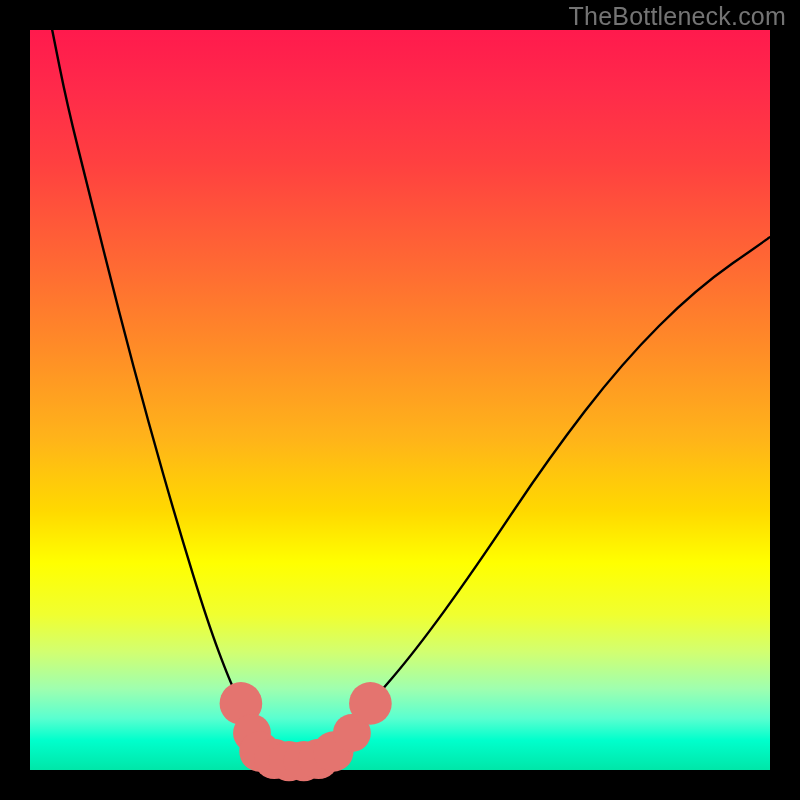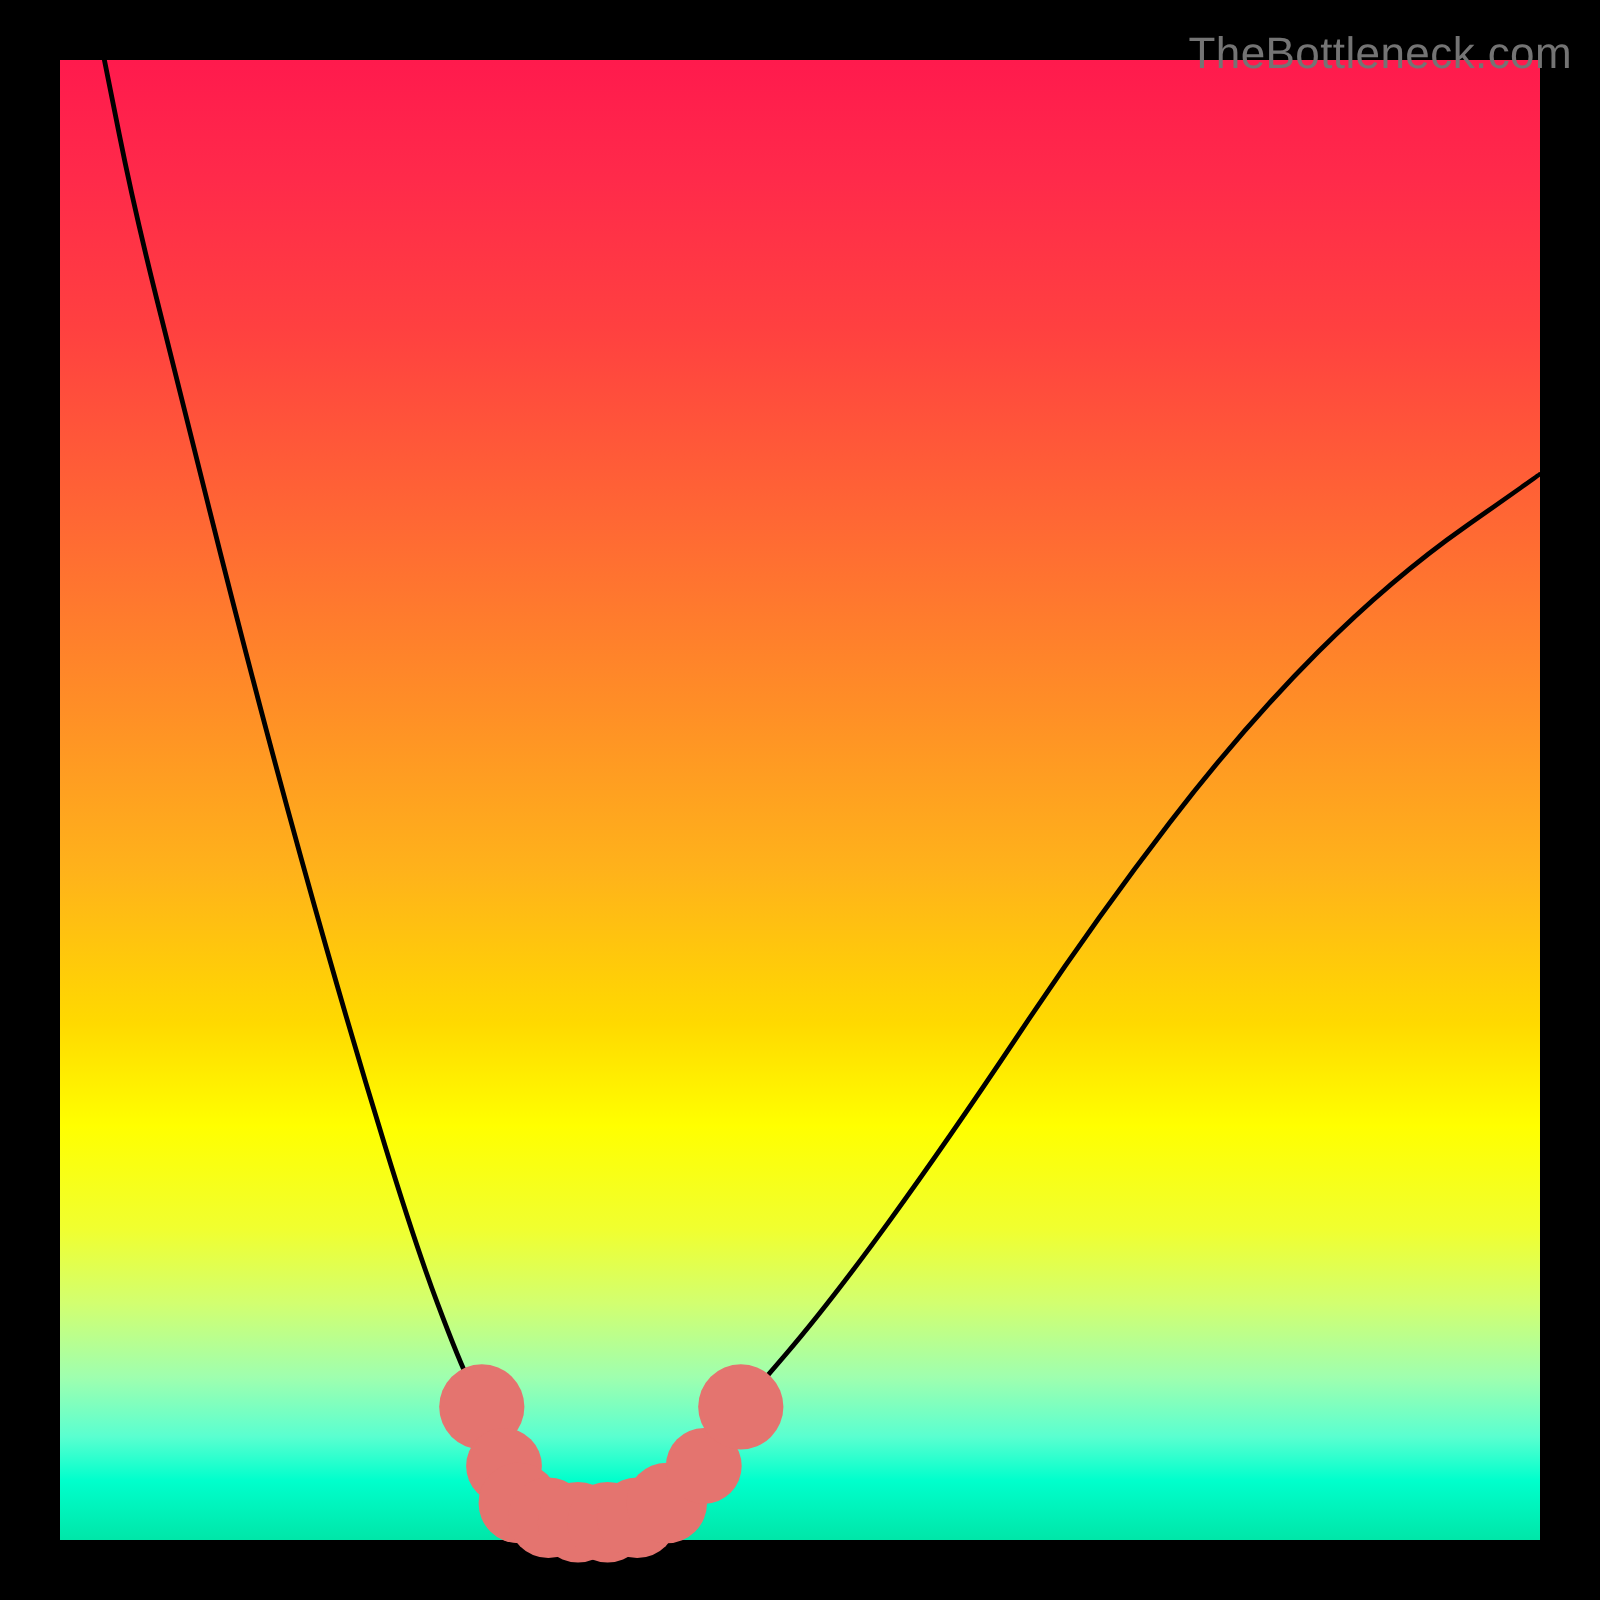--- a/index.html
+++ b/index.html
@@ -36,24 +36,24 @@
       #ffff00 72%,
       #f0ff30 79%,
       #d2ff70 84%,
       #9fffaf 89%,
       #5affd0 93%,
       #00ffcc 96%,
       #00e6a8 100%);
   }
   .watermark {
     position: absolute;
-    top: 14px;
+    top: 2px;
     right: 14px;
     color: #747474;
-    font-size: 22px;
+    font-size: 25px;
     font-weight: 500;
     letter-spacing: 0.2px;
     z-index: 10;
   }
   svg.curve {
     position: absolute;
     left: 0;
     top: 0;
     width: 740px;
     height: 740px;

